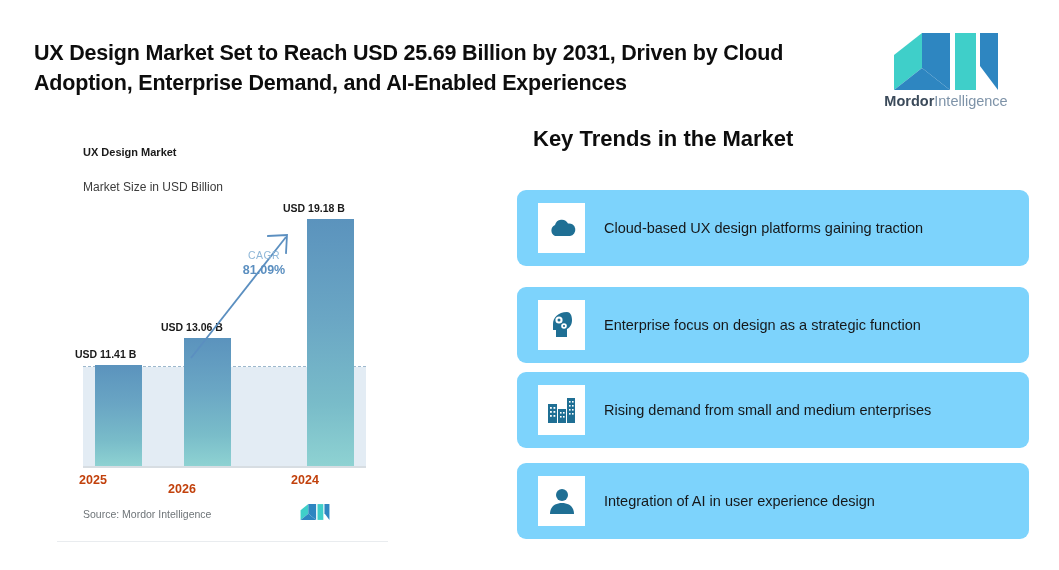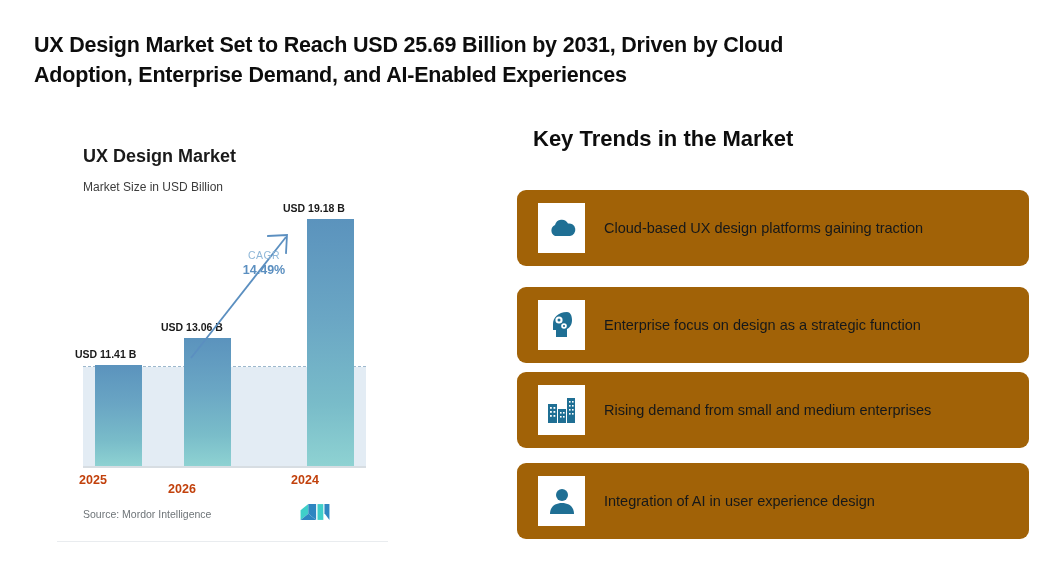--- a/index.html
+++ b/index.html
@@ -11,21 +11,21 @@
     height: 570px;
     background: #ffffff;
     font-family: "Liberation Sans", sans-serif;
     overflow: hidden;
     position: relative;
   }
 
   
   #header {
     position: absolute;
-    left: 0; top: 0;
+    left: 0; top: 8px;
     width: 1059px;
     height: 118px;
   }
   #headline {
     position: absolute;
     left: 34px;
     top: 30px;
     width: 820px;
     font-size: 21.5px;
     font-weight: bold;
@@ -69,21 +69,21 @@
     width: 331px;
     height: 411px;
     background: #ffffff;
     border-bottom: 1px solid #e9ecef;
     box-sizing: border-box;
   }
   #chart-title {
     position: absolute;
     left: 26px;
     top: 15px;
-    font-size: 18px;
+    font-size: 11px;
     font-weight: bold;
     color: #1a1a1a;
   }
   #chart-subtitle {
     position: absolute;
     left: 26px;
     top: 37px;
     font-size: 12px;
     font-weight: normal;
     color: #3c3c3c;
@@ -216,21 +216,21 @@
     top: 0;
     font-size: 22px;
     font-weight: bold;
     color: #0d0d0d;
   }
   .trend-card {
     position: absolute;
     left: 0;
     width: 512px;
     height: 76px;
-    background: #a16207;
+    background: #7dd3fc;
     border-radius: 9px;
     box-sizing: border-box;
   }
   #trend-card-0 { top: 64px; }
   #trend-card-1 { top: 155px; margin-top: 6px; }
   #trend-card-2 { top: 246px; }
   #trend-card-3 { top: 337px; }
 
   .trend-icon-frame {
     position: absolute;
@@ -257,20 +257,32 @@
     color: #16181a;
   }
 </style>
 </head>
 <body>
 
 <div id="header">
 
   <div id="headline">UX Design Market Set to Reach USD 25.69 Billion by 2031, Driven by Cloud Adoption, Enterprise Demand, and AI-Enabled Experiences</div>
 
+  <div id="logo-block">
+    <svg id="logo-mark" viewBox="0 0 108 57">
+      <polygon points="2,57 2,22 30,0 30,35" fill="#3FCFC9"></polygon>
+      <polygon points="2,57 30,35 58,57" fill="#2E86C1"></polygon>
+      <polygon points="30,0 30,35 58,57 58,0" fill="#2E86C1"></polygon>
+      <polygon points="63,0 84,0 84,57 63,57" fill="#3FCFC9"></polygon>
+      <polygon points="88,0 106,0 106,57 88,33" fill="#2E86C1"></polygon>
+    </svg>
+    <div id="logo-wordmark">
+      <span class="wm-bold">Mordor</span><span class="wm-light">Intelligence</span>
+    </div>
+  </div>
 </div>
 
 <div id="chart-card">
 
   <div id="chart-title">UX Design Market</div>
   <div id="chart-subtitle">Market Size in USD Billion</div>
 
   <div id="plot">
 
     <div id="band"></div>
@@ -285,21 +297,21 @@
     <div class="bar-label" id="lbl-2026">USD 13.06 B</div>
     <div class="bar-label" id="lbl-2031">USD 19.18 B</div>
 
     <svg id="arrow-svg" viewBox="0 0 283 257">
       <line x1="108" y1="147" x2="203" y2="26" stroke="#5b8fc0" stroke-width="1.8"></line>
       <polyline points="185,25 204,24 203,42" fill="none" stroke="#5b8fc0" stroke-width="1.8" stroke-linecap="square"></polyline>
     </svg>
 
     <div id="cagr-box">
       <div id="cagr-word">CAGR</div>
-      <div id="cagr-value">14.49%</div>
+      <div id="cagr-value">81.09%</div>
     </div>
   </div>
 
   <div class="tick" id="tick-2025">2025</div>
   <div class="tick" id="tick-2026">2026</div>
   <div class="tick" id="tick-2031">2024</div>
 
   <div id="chart-source">Source: Mordor Intelligence</div>
 
   <svg id="chart-logo-mini" viewBox="0 0 108 57">

